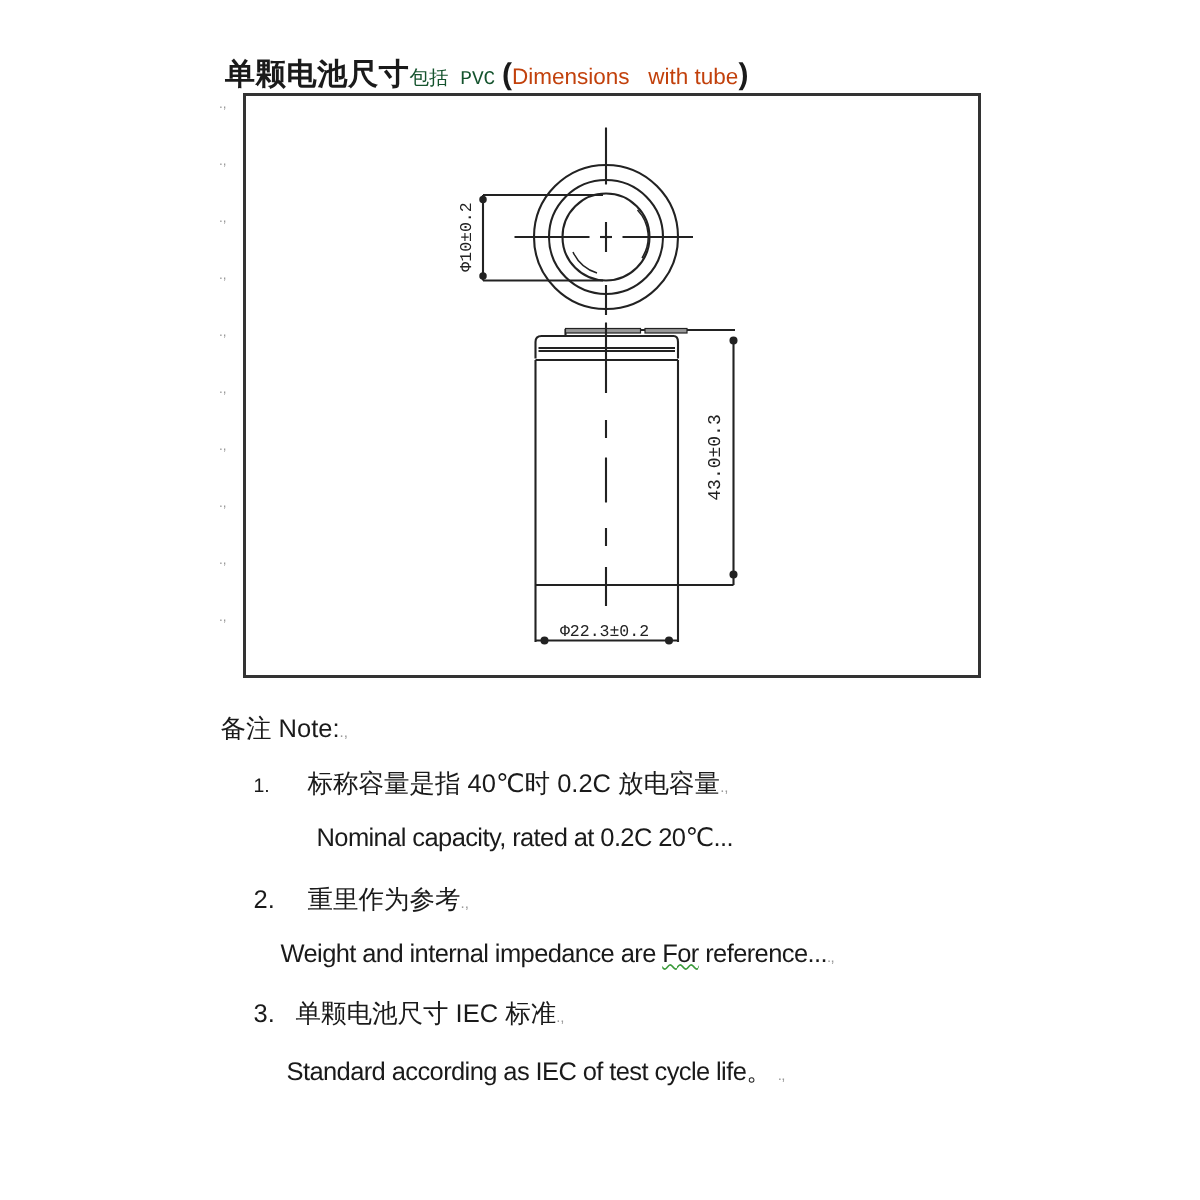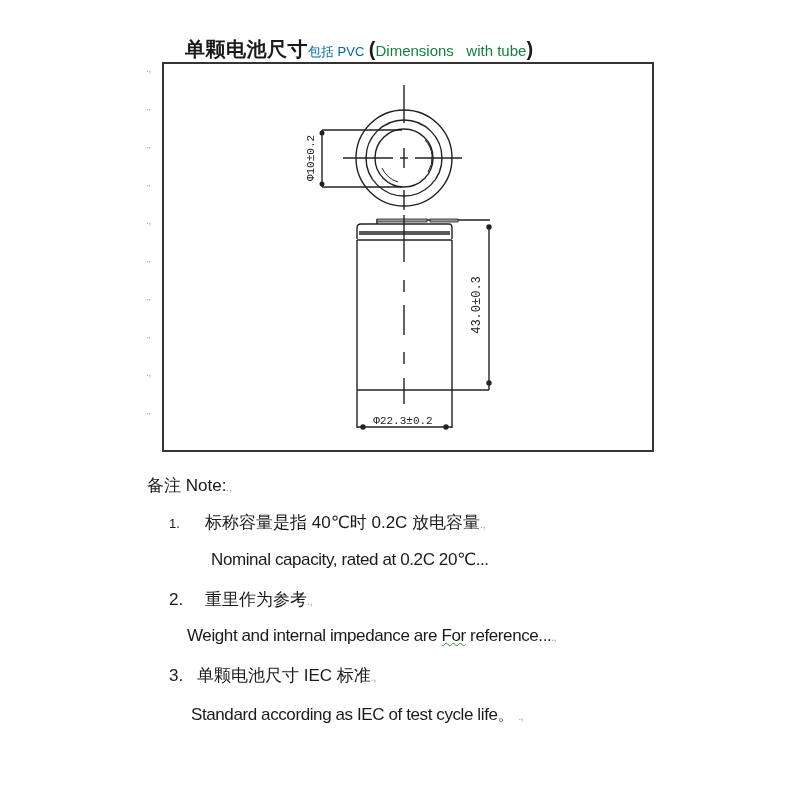--- a/index.html
+++ b/index.html
@@ -1,21 +1,21 @@
 <!DOCTYPE html>
 <html><head>
 <meta charset="utf-8">
 <style>
   html, body { margin:0; padding:0; }
   body { width:800px; height:800px; background:#ffffff; position:relative; overflow:hidden;
          font-family:"Liberation Sans","DejaVu Sans",sans-serif; color:#1a1a1a; }
   .title { position:absolute; left:150px; top:36px; white-space:nowrap; }
-  .title .cn { font-size:20px; font-weight:bold; font-family:"DejaVu Sans",sans-serif; letter-spacing:0.5px;margin-left:35px; }
-  .title .sub-cn { font-size:13px; color:#0369a1; font-family:Liberation Sans, sans-serif; }
-  .title .en { font-size:15px; color:#15803d; }
+  .title .cn { font-size:20px; font-weight:bold; font-family:"DejaVu Sans",sans-serif; letter-spacing:0.5px; }
+  .title .sub-cn { font-size:13px; color:#14532d; font-family:Liberation Mono, monospace; }
+  .title .en { font-size:15px; color:#c2410c; }
   .title .paren { font-size:20px; font-weight:bold; }
   .marks { position:absolute; left:146px; top:64px; }
   .mark { position:absolute; left:0; font-size:9px; color:#999; }
   .drawing-frame { position:absolute; left:162px; top:62px; width:488px; height:386px;
                    border:2px solid #333; box-sizing:content-box; }
   svg.drawing { position:absolute; left:0; top:0; }
   .notes { position:absolute; left:147px; top:474px; font-size:17px; }
   .line { position:absolute; white-space:nowrap; }
   .pm { color:#999; font-size:10px; }
   .squiggle { text-decoration: underline wavy #3a9a3a; text-decoration-thickness:1px; }

